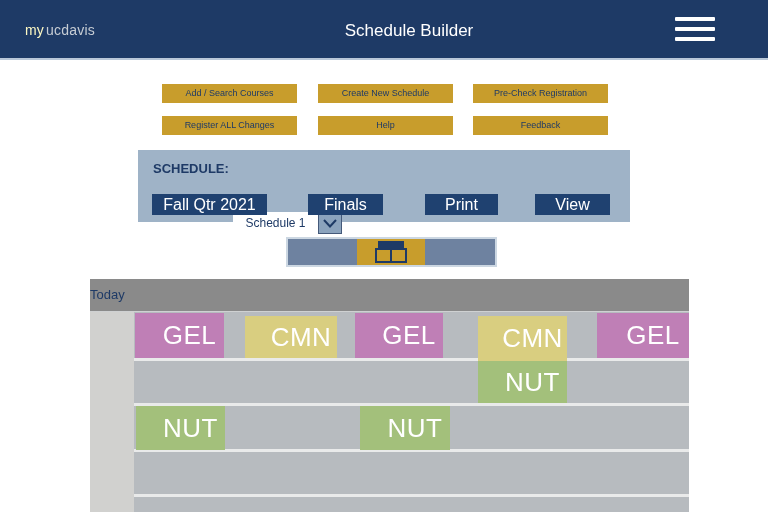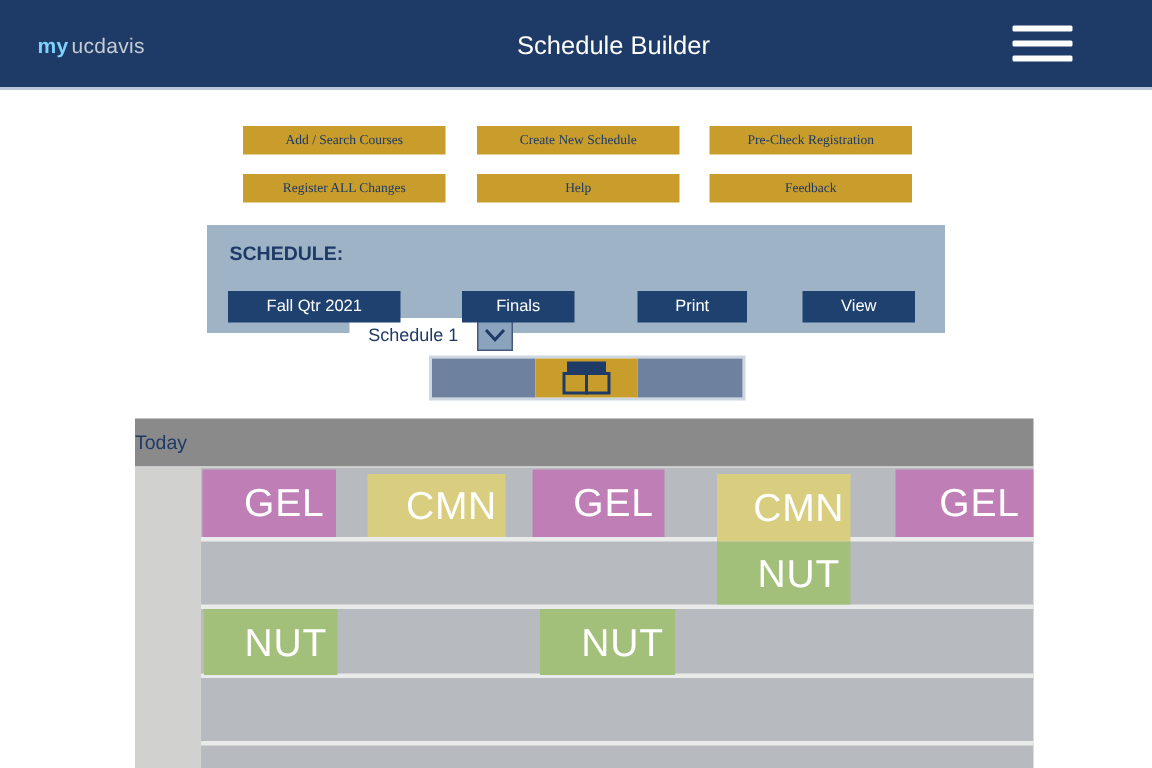--- a/index.html
+++ b/index.html
@@ -7,35 +7,35 @@
   #screen {
     position:relative; width:768px; height:512px; background:#ffffff; overflow:hidden;
   }
 
   
   .navbar {
     position:absolute; left:0; top:0; width:768px; height:60px;
     background:#1e3a66; border-bottom:2px solid #b9c7d8;
   }
   .logo { position:absolute; left:25px; top:22px; font-size:14px; letter-spacing:0.2px; }
-  .logo .my { color:#7dd3fc; font-weight:bold; }
+  .logo .my { color:#fef9c3; font-weight:normal; }
   .logo .ucd { color:#c6ccd4; margin-left:2px; }
   .nav-title {
     position:absolute; left:0; top:21px; width:768px; text-align:center;
     color:#ffffff; font-size:17px;margin-left:25px;
   }
   .hamburger { position:absolute; left:675px; top:17px; width:40px; cursor:pointer; }
   .hamburger .bar { height:4px; background:#ffffff; margin-bottom:6px; border-radius:1px; }
   .hamburger .bar:last-child { margin-bottom:0; }
 
   
   .gold-btn {
     position:absolute; width:135px; height:19px; background:#c89d2c;
     color:#1e3a66; font-size:9px; line-height:19px; text-align:center;
-    border:none; cursor:pointer; font-family:Liberation Serif, serif;
+    border:none; cursor:pointer; font-family:Liberation Sans, sans-serif;
   }
   #btn-add    { left:162px; top:84px; }
   #btn-create { left:318px; top:84px; }
   #btn-precheck { left:473px; top:84px; }
   #btn-register { left:162px; top:116px; }
   #btn-help   { left:318px; top:116px; }
   #btn-feedback { left:473px; top:116px; }
 
   
   .sched-panel {
@@ -52,21 +52,21 @@
   .sched-select .value {
     width:85px; height:22px; background:#ffffff; color:#1e3a66;
     font-size:12px; line-height:22px; text-align:center;
   }
   .sched-select .chev {
     width:24px; height:22px; background:#8ba3bd; border:1px solid #44597a;
     display:flex; align-items:center; justify-content:center;
   }
   .navy-btn {
     position:absolute; top:44px; height:21px; background:#1f4170;
-    color:#ffffff; font-size:11px; line-height:21px; text-align:center;
+    color:#ffffff; font-size:16px; line-height:21px; text-align:center;
     border:none; cursor:pointer; font-family:"Liberation Sans", sans-serif;
   }
   #btn-term   { left:14px;  width:115px; }
   #btn-finals { left:170px; width:75px; }
   #btn-print  { left:287px; width:73px; }
   #btn-view   { left:397px; width:75px; }
 
   
   .segbar {
     position:absolute; left:286px; top:237px; width:211px; height:30px;

